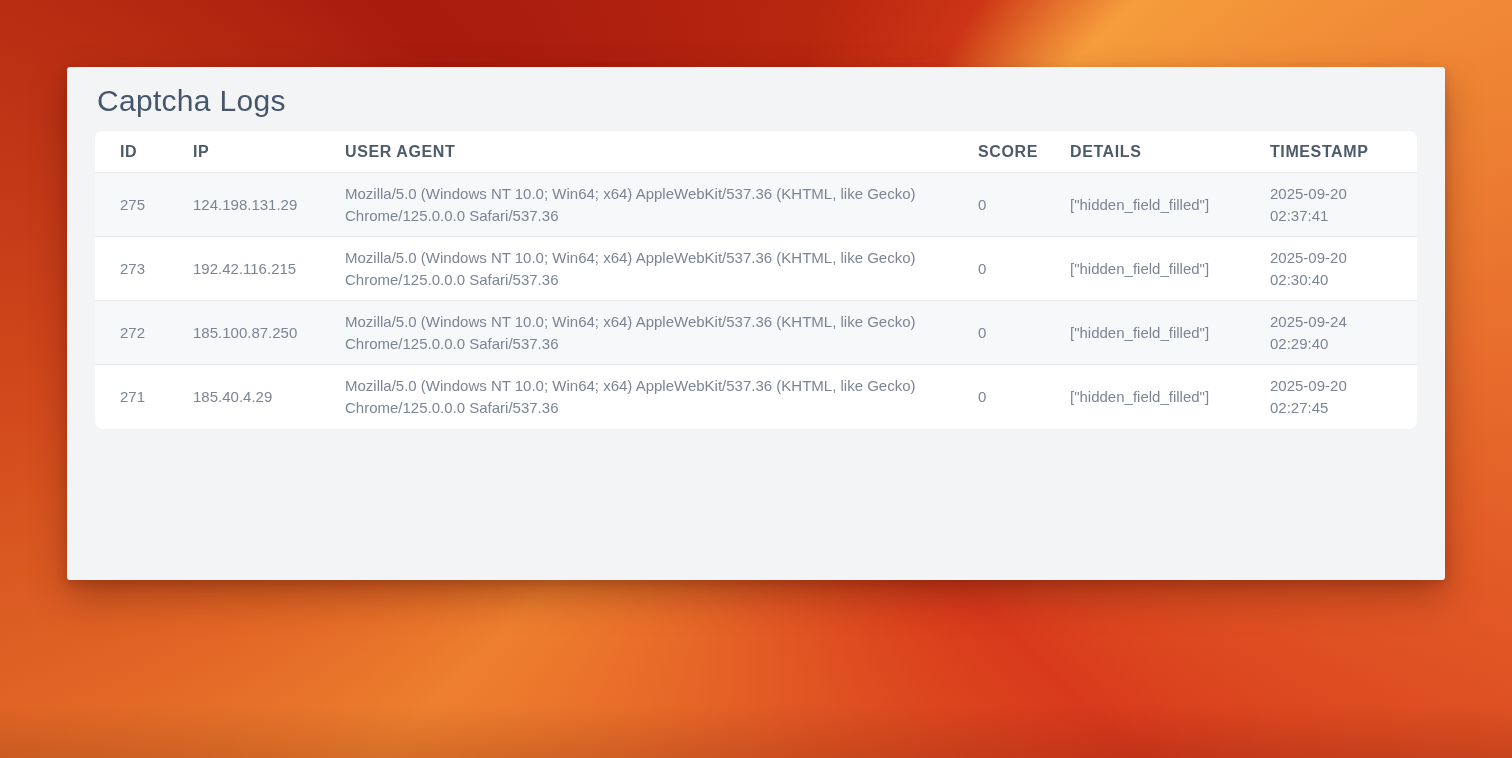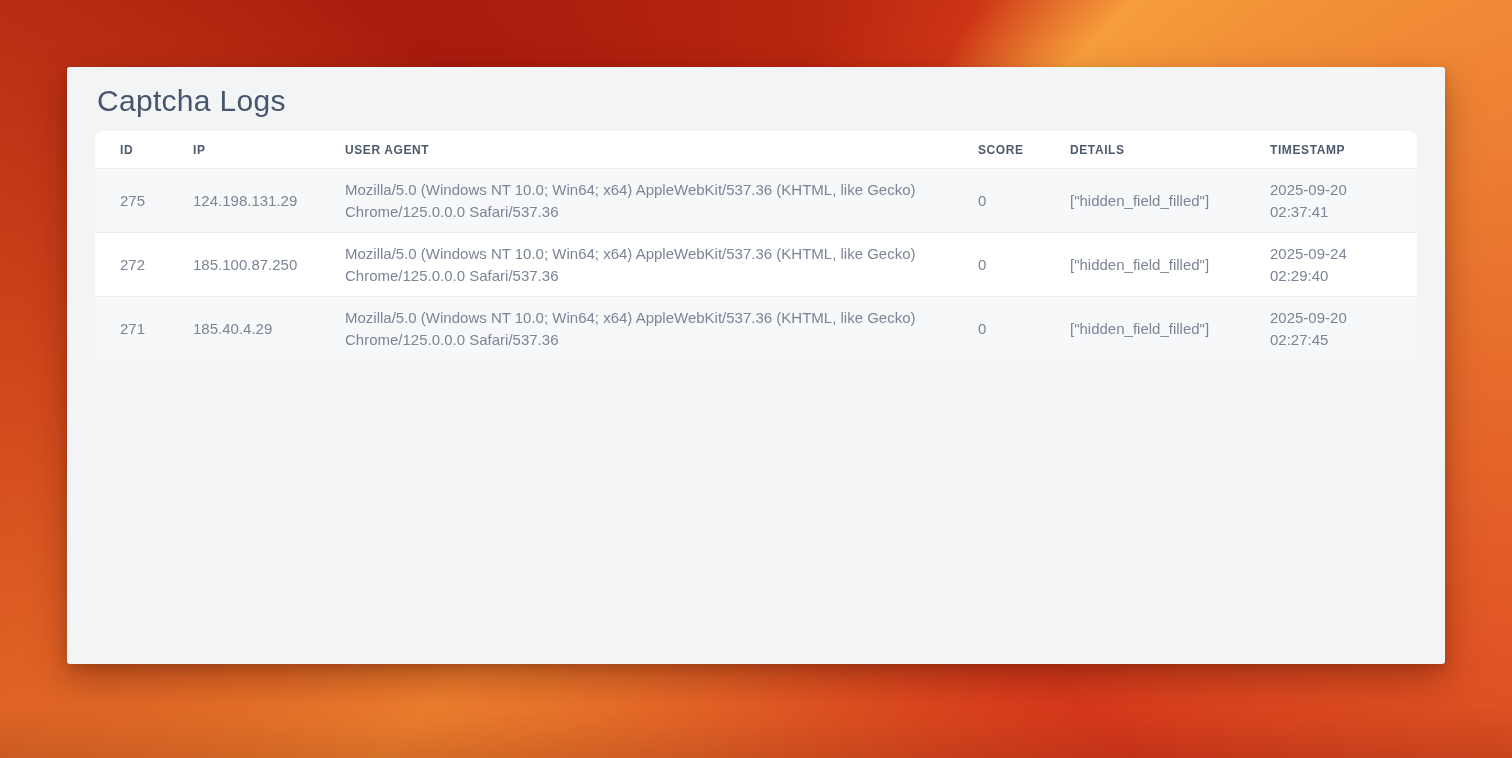--- a/index.html
+++ b/index.html
@@ -26,21 +26,21 @@
         var(--bg-top-right) 0turn,
         var(--bg-bottom-right) 0.25turn,
         var(--bg-bottom-left) 0.5turn,
         #d2491c 0.62turn,
         var(--bg-top-left) 0.75turn,
         #b7260f 0.90turn,
         #cc3415 0.96turn,
         var(--bg-top-right) 1turn);
   }
   .card{
-    position:absolute;left:67px;top:67px;width:1378px;height:597px;
+    position:absolute;left:67px;top:67px;width:1378px;height:513px;
     background:var(--card-bg);
     border-radius:3px;
     overflow:hidden;
     box-shadow:0 16px 36px rgba(70,15,0,0.35), 0 4px 10px rgba(70,15,0,0.18);
     padding:14px 28px 0;
   }
   .page-title{
     margin:0 0 10px;
     padding-left:2px;
     font-size:30px;
@@ -60,21 +60,21 @@
     table-layout:fixed;
   }
   col.c-id{width:73px;}
   col.c-ip{width:152px;}
   col.c-ua{width:auto;}
   col.c-score{width:92px;}
   col.c-details{width:200px;}
   col.c-ts{width:172px;}
   thead th{
     text-align:left;
-    font-size:12px;
+    font-size:16px;
     font-weight:700;
     letter-spacing:0.6px;
     color:var(--header-text);
     padding:12px 12px 11px 25px;
     white-space:nowrap;
   }
   tbody tr{
     border-top:1px solid var(--border);
   }
   tbody tr:nth-child(odd){
@@ -124,20 +124,28 @@
   <tr>
     <td>275</td>
     <td>124.198.131.29</td>
     <td>Mozilla/5.0 (Windows NT 10.0; Win64; x64) AppleWebKit/537.36 (KHTML, like Gecko) Chrome/125.0.0.0 Safari/537.36</td>
     <td>0</td>
     <td>["hidden_field_filled"]</td>
     <td>2025-09-20 02:37:41</td>
   </tr>
 
 
+  <tr>
+    <td>273</td>
+    <td>192.42.116.215</td>
+    <td>Mozilla/5.0 (Windows NT 10.0; Win64; x64) AppleWebKit/537.36 (KHTML, like Gecko) Chrome/125.0.0.0 Safari/537.36</td>
+    <td>0</td>
+    <td>["hidden_field_filled"]</td>
+    <td>2025-09-20 02:30:40</td>
+  </tr>
 
   <tr>
     <td>272</td>
     <td>185.100.87.250</td>
     <td>Mozilla/5.0 (Windows NT 10.0; Win64; x64) AppleWebKit/537.36 (KHTML, like Gecko) Chrome/125.0.0.0 Safari/537.36</td>
     <td>0</td>
     <td>["hidden_field_filled"]</td>
     <td>2025-09-24 02:29:40</td>
   </tr>
 

